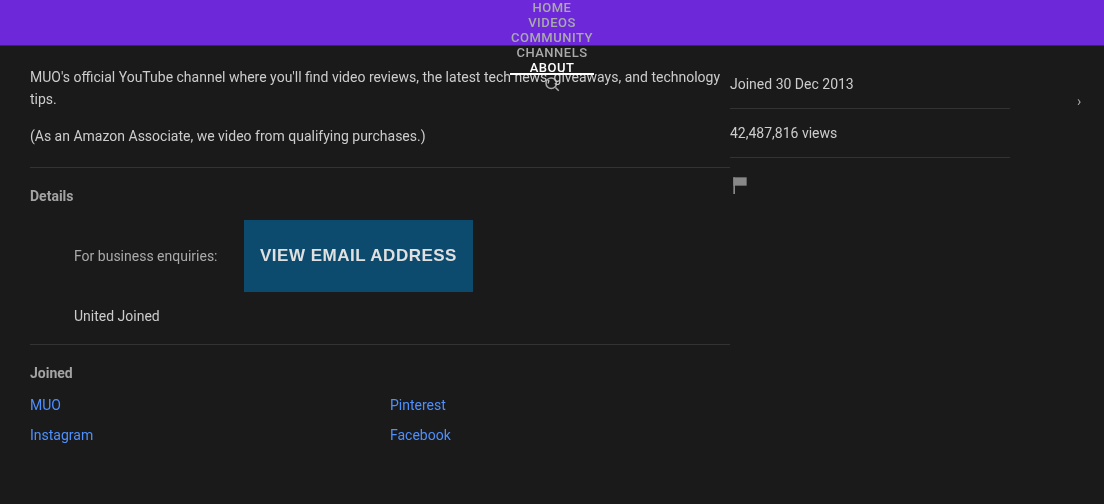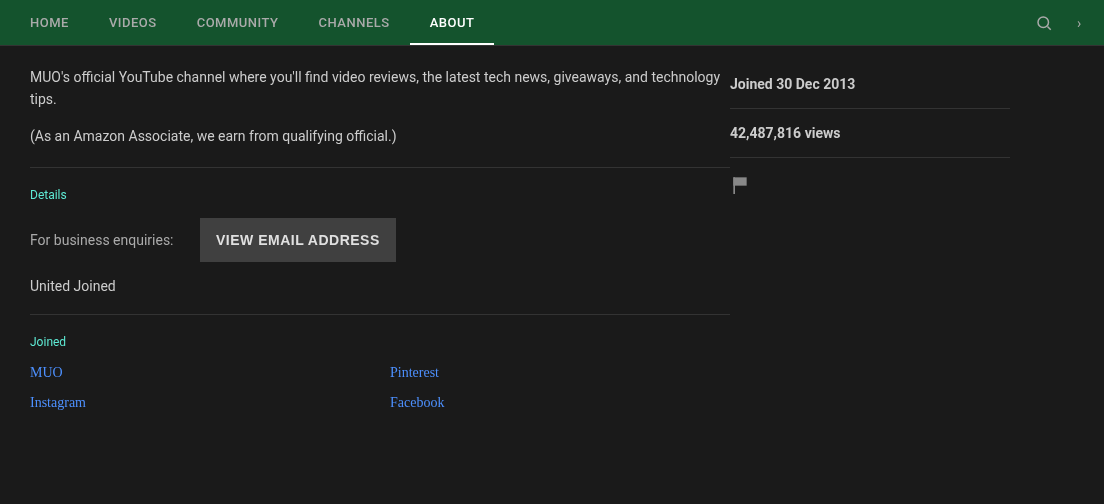--- a/index.html
+++ b/index.html
@@ -15,24 +15,25 @@
       font-size: 14px;
       width: 1104px;
       min-height: 504px;
       overflow: hidden;
     }
 
     
     .nav-bar {
       display: flex;
       align-items: center;
-      background-color: #14532d;
+      background-color: #6d28d9;
       border-bottom: 1px solid #333;
       height: 46px;
       padding: 0 10px;
+      flex-direction: column;
     }
 
     .nav-item {
       display: flex;
       align-items: center;
       justify-content: center;
       height: 100%;
       padding: 0 20px;
       color: #aaa;
       font-size: 13px;
@@ -89,21 +90,20 @@
     }
 
     .main-content {
       flex: 1;
       max-width: 700px;
     }
 
     .sidebar-content {
       width: 280px;
       padding-top: 10px;
-      font-weight: bold;
     }
 
     
     .description {
       color: #ccc;
       line-height: 1.6;
       font-size: 14px;
       margin-bottom: 20px;
     }
 
@@ -112,69 +112,69 @@
     }
 
     .divider {
       border: none;
       border-top: 1px solid #333;
       margin: 20px 0;
     }
 
     
     .section-title {
-      font-size: 12px;
-      font-weight: 400;
-      color: #5eead4;
+      font-size: 14px;
+      font-weight: 700;
+      color: #a3a3a3;
       margin-bottom: 16px;
     }
 
     .details-row {
       display: flex;
       align-items: center;
       margin-bottom: 16px;
+      margin-left: 44px;
     }
 
     .details-label {
       color: #aaa;
       font-size: 14px;
       min-width: 170px;
     }
 
     .details-value {
       color: #ccc;
       font-size: 14px;
     }
 
     .view-email-btn {
-      background-color: #404040;
+      background-color: #0c4a6e;
       color: #e0e0e0;
       border: none;
-      padding: 14px 16px;
-      font-size: 14px;
+      padding: 26px 16px;
+      font-size: 17px;
       font-weight: 600;
       letter-spacing: 0.5px;
       cursor: pointer;
       text-transform: uppercase;
     }
 
     
     .links-grid {
       display: grid;
       grid-template-columns: 1fr 1fr;
       gap: 14px 20px;
       margin-top: 10px;
     }
 
     .link-item {
       color: #4d90fe;
       font-size: 14px;
       cursor: pointer;
       text-decoration: none;
-      font-family: Liberation Serif, serif;
     }
 
     
     .sidebar-stat {
       color: #ccc;
       font-size: 14px;
       margin-bottom: 16px;
     }
 
     .sidebar-divider {
@@ -206,21 +206,21 @@
     </svg>
   </div>
   <div class="nav-chevron">›</div>
 </nav>
 
 <div class="content-wrapper">
   <div class="main-content">
 
     <div class="description">
       <p>MUO's official YouTube channel where you'll find video reviews, the latest tech news, giveaways, and technology tips.</p>
-      <p>(As an Amazon Associate, we earn from qualifying official.)</p>
+      <p>(As an Amazon Associate, we video from qualifying purchases.)</p>
     </div>
 
     <hr class="divider">
 
     <div class="details-section">
       <h3 class="section-title">Details</h3>
 
       <div class="details-row">
         <span class="details-label">For business enquiries:</span>
         <button class="view-email-btn">VIEW EMAIL ADDRESS</button>

